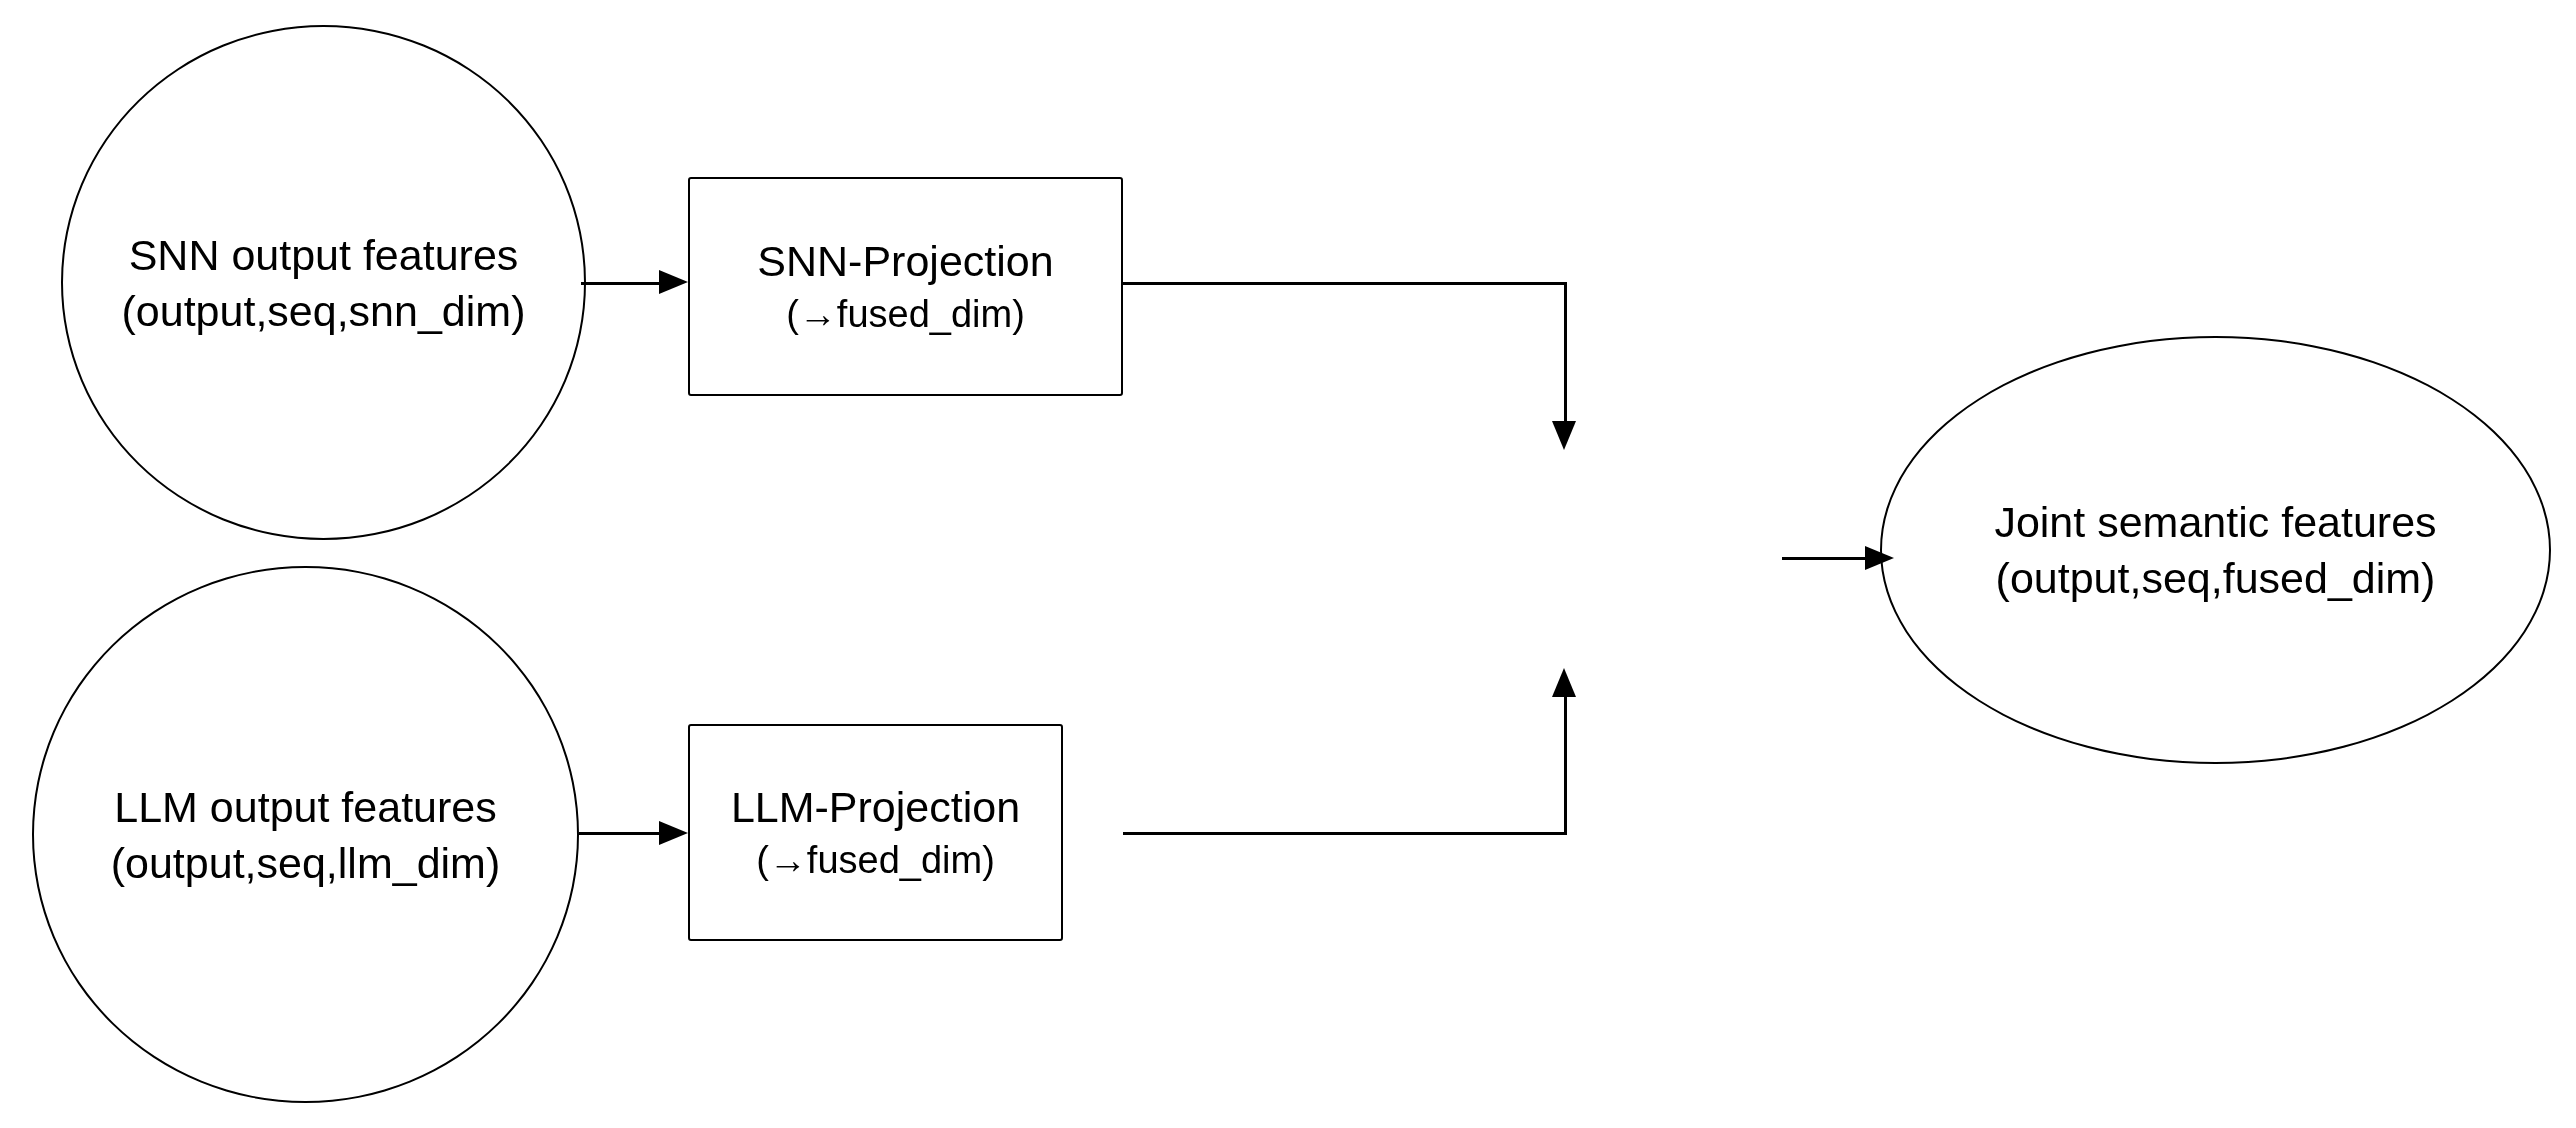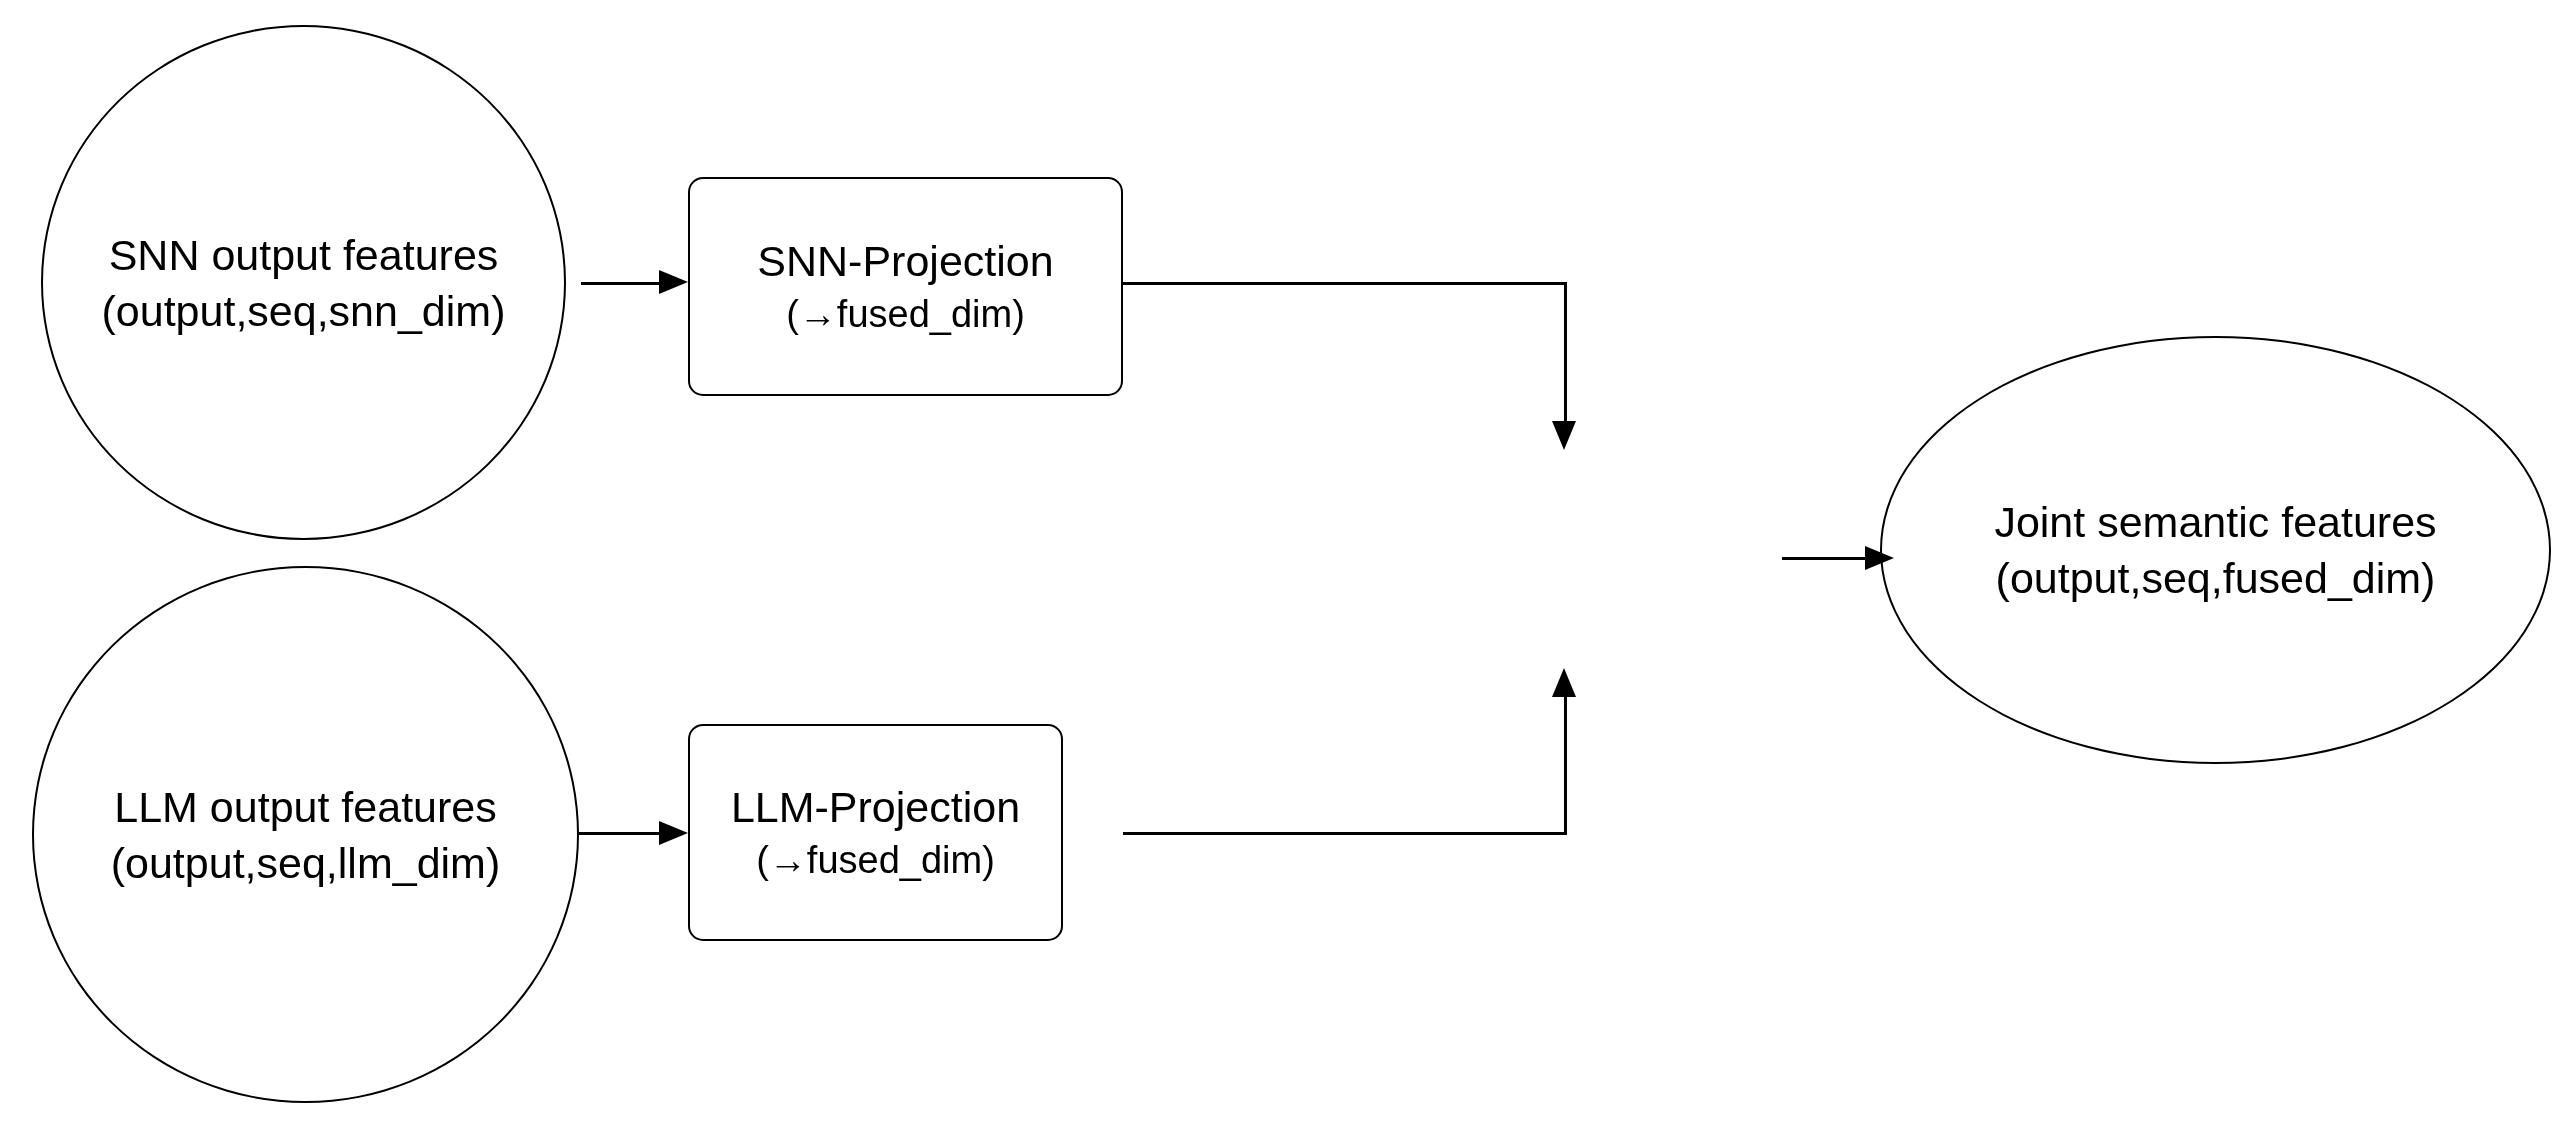--- a/index.html
+++ b/index.html
@@ -21,21 +21,21 @@
     box-sizing: border-box;
     border: 2.9px solid #000000;
     background: #ffffff;
     display: flex;
     flex-direction: column;
     align-items: center;
     justify-content: center;
     text-align: center;
   }
   .ellipse { border-radius: 50%; }
-  .rounded { border-radius: 15px; }
+  .rounded { border-radius: 3px; }
   .label {
     font-size: 43px;
     line-height: 56px;
     white-space: nowrap;
   }
   .sublabel {
     font-size: 43px;
     line-height: 56px;
     white-space: nowrap;
   }
@@ -63,21 +63,21 @@
     border-right: 12.6px solid transparent;
     border-top: 29px solid #000000;
   }
   .arrow-up {
     border-left: 12.6px solid transparent;
     border-right: 12.6px solid transparent;
     border-bottom: 29px solid #000000;
   }
 
   
-  #n-snn-input  { left: 41px;   top: 25px;  width: 525px; height: 515px; }
+  #n-snn-input  { left: 61px;   top: 25px;  width: 525px; height: 515px; }
   #n-llm-input  { left: 32px;   top: 566px; width: 547px; height: 537px; }
   #n-snn-proj   { left: 688px;  top: 177px; width: 435px; height: 219px; }
   #n-llm-proj   { left: 688px;  top: 724px; width: 375px; height: 217px; }
   #n-fusion     { left: 1347px; top: 450px; width: 436px; height: 218px; }
   #n-output     { left: 1880px; top: 336px; width: 671px; height: 428px; }
 
   
   #e1-line  { left: 581px;  top: 282px; width: 80px;  height: 2.9px; }
   #e1-arrow { left: 659px;  top: 270px; }
   #e2-line  { left: 579px;  top: 832px; width: 82px;  height: 2.9px; }

